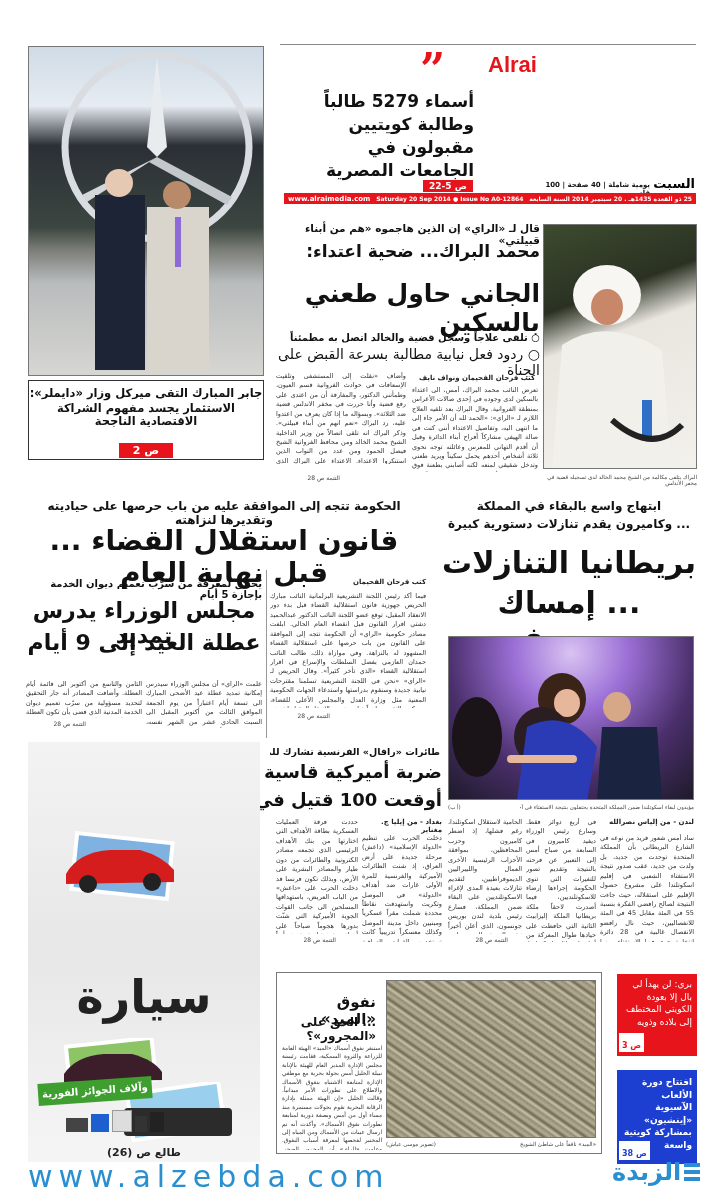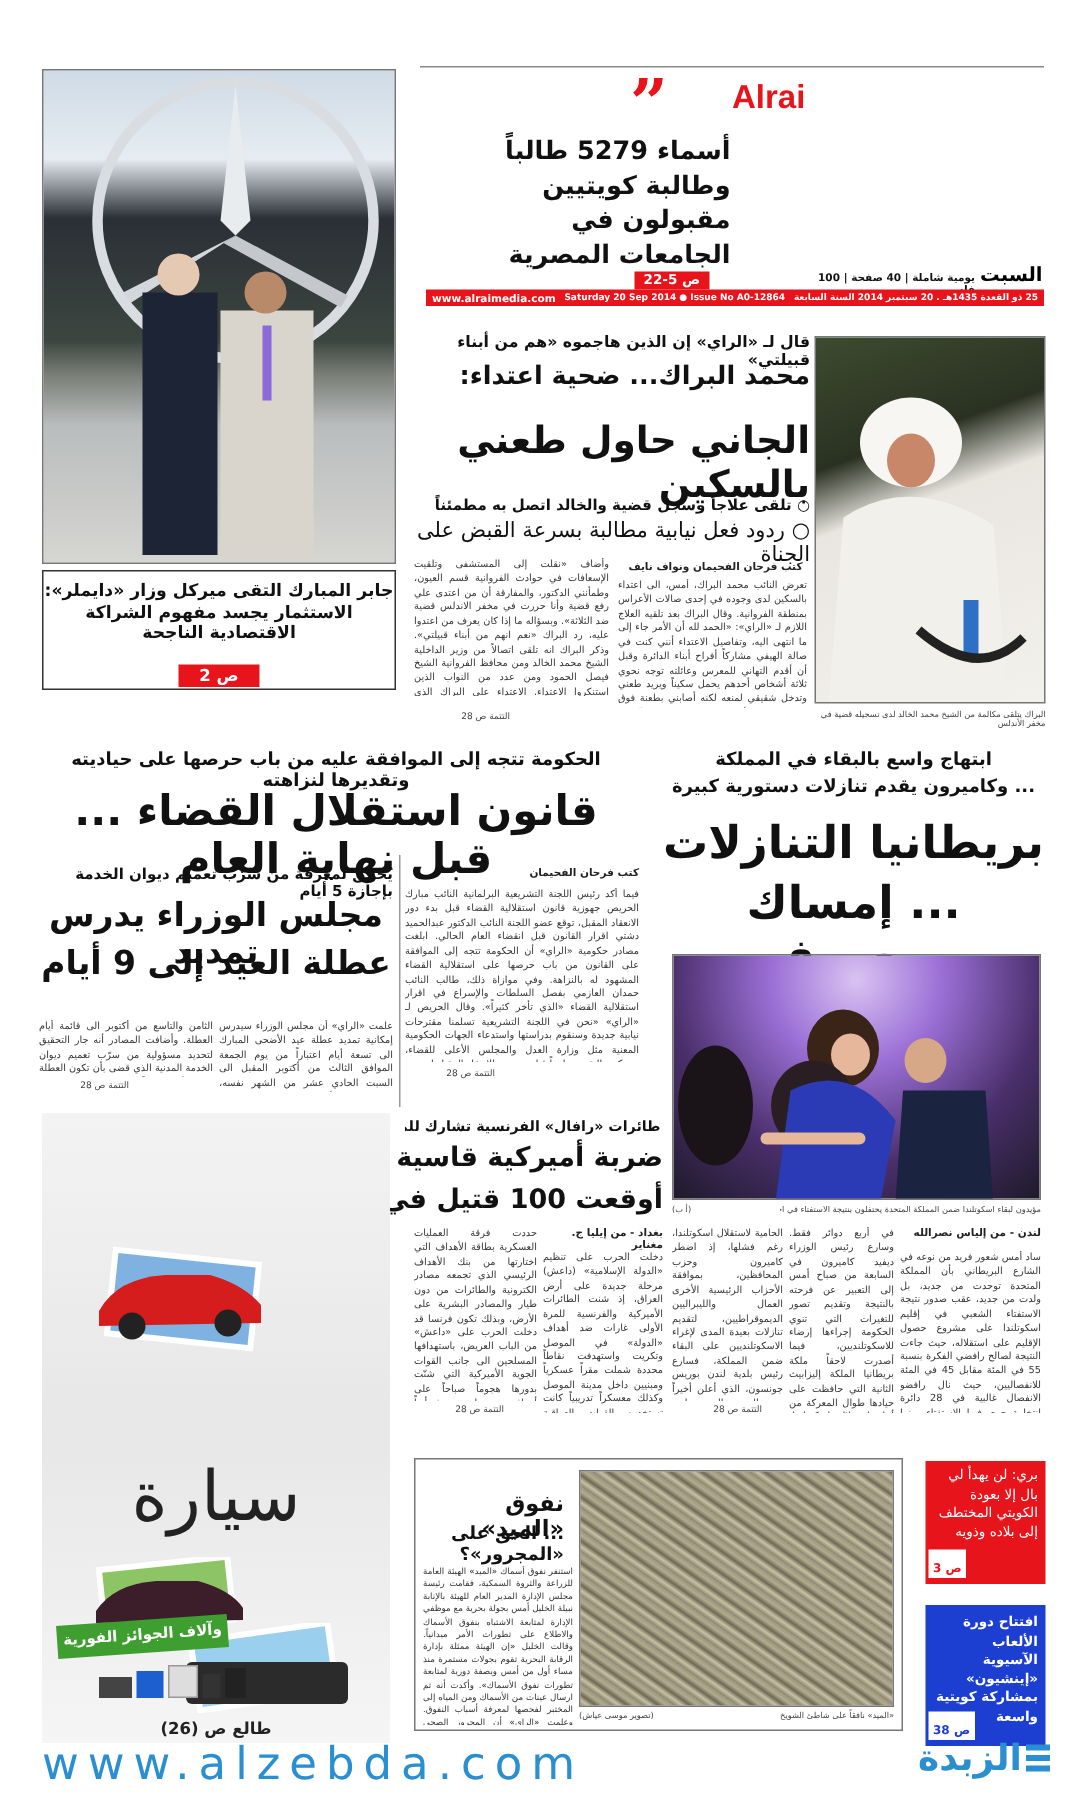--- a/index.html
+++ b/index.html
@@ -27,21 +27,21 @@
 <div class="abs" style="left:540px; top:181px; width:110px; font-size:7px; font-weight:bold; color:#111; text-align:right;">يومية شاملة | 40 صفحة | 100 فلس</div>
 <div class="abs" style="left:655px; top:176px; width:40px; font-size:13px; font-weight:bold; color:#000; text-align:center;">السبت</div>
 
 <div class="abs" style="left:284px; top:193px; width:412px; height:11px; background:#e8141b; display:flex; align-items:center; justify-content:space-between; padding:0 4px;">
   <span style="color:#fff; font-size:6px; font-weight:bold; white-space:nowrap;">25 ذو القعدة 1435هـ . 20 سبتمبر 2014 السنة السابعة</span>
   <span style="color:#fff; font-size:6px; font-weight:bold; direction:ltr; white-space:nowrap;">Saturday 20 Sep 2014 ● Issue No A0-12864</span>
   <span style="color:#fff; font-size:7px; font-weight:bold; direction:ltr; white-space:nowrap;">www.alraimedia.com</span>
 </div>
 
 <div class="abs" style="left:420px; top:48px; font-size:44px; font-weight:bold; color:#e8141b; line-height:1; font-family:'DejaVu Serif',serif;">”</div>
-<div class="abs hl" style="left:307px; top:90px; width:180px; font-size:17px; text-align:right; line-height:1.35;">أسماء 5279 طالباً وطالبة كويتيين مقبولون في الجامعات المصرية</div>
+<div class="abs hl" style="left:294px; top:90px; width:180px; font-size:17px; text-align:right; line-height:1.35;">أسماء 5279 طالباً وطالبة كويتيين مقبولون في الجامعات المصرية</div>
 <div class="abs" style="left:423px; top:174px;">
   <span class="red-tag" style="font-size:9px;">ص 5-22</span>
 </div>
 
 <div class="abs photo" style="left:28px; top:46px; width:236px; height:330px; background:linear-gradient(180deg,#cfdbe6 0%,#e6ecf2 18%,#2b2f36 30%,#3c4640 55%,#7b7f78 62%,#b9bcbd 72%,#d6d6d2 100%);">
   <svg width="236" height="330" viewBox="0 0 236 330">
     <circle cx="130" cy="100" r="92" fill="none" stroke="#d9dde2" stroke-width="7"></circle>
     <polygon points="130,10 140,100 130,110 120,100" fill="#e9ecef"></polygon>
     <polygon points="130,110 205,150 200,158 122,115" fill="#c4c8cd"></polygon>
     <polygon points="130,110 60,155 55,148 138,106" fill="#d3d7db"></polygon>
@@ -142,21 +142,21 @@
 <div class="abs cont" style="left:276px; top:936px; width:60px;">التتمة ص 28</div>
 
 <div class="abs" style="left:28px; top:742px; width:232px; height:420px; background:linear-gradient(180deg,#f3f3f3 0%,#e7e7e7 50%,#f5f5f5 100%); overflow:hidden;">
   <svg style="position:absolute; left:30px; top:88px;" width="124" height="72" viewBox="0 0 124 72">
     <rect x="14" y="6" width="100" height="60" fill="#fff" transform="rotate(6 64 36)"></rect>
     <rect x="18" y="10" width="92" height="52" fill="#7fb2e0" transform="rotate(6 64 36)"></rect>
     <path d="M8,44 Q20,22 52,20 L82,20 Q104,26 116,40 L116,52 L8,54 Z" fill="#d51d1d"></path>
     <circle cx="30" cy="54" r="9" fill="#222"></circle>
       <circle cx="94" cy="52" r="9" fill="#222"></circle>
   </svg>
-  <div style="position:absolute; left:0; top:232px; width:232px; text-align:center; font-size:46px; font-weight:normal; color:#222; line-height:1;">سيارة</div>
+  <div style="position:absolute; left:0; top:232px; width:232px; text-align:center; font-size:46px; font-weight:bold; color:#222; line-height:1;">سيارة</div>
   <svg style="position:absolute; left:30px; top:296px;" width="110" height="52" viewBox="0 0 110 52">
     <rect x="8" y="2" width="90" height="46" fill="#fff" transform="rotate(-6 54 26)"></rect>
     <rect x="12" y="6" width="82" height="38" fill="#8dc465" transform="rotate(-6 54 26)"></rect>
     <path d="M6,36 Q18,18 46,16 L74,16 Q96,22 104,34 L104,42 L6,44 Z" fill="#3b1e2a"></path>
   </svg>
   <svg style="position:absolute; left:90px; top:340px;" width="120" height="60" viewBox="0 0 120 60">
     <rect x="10" y="4" width="96" height="50" fill="#fff" transform="rotate(-8 58 30)"></rect>
     <rect x="14" y="8" width="88" height="42" fill="#9ad0ee" transform="rotate(-8 58 30)"></rect>
     <rect x="6" y="26" width="108" height="28" rx="4" fill="#2b2b2b"></rect>
   </svg>

